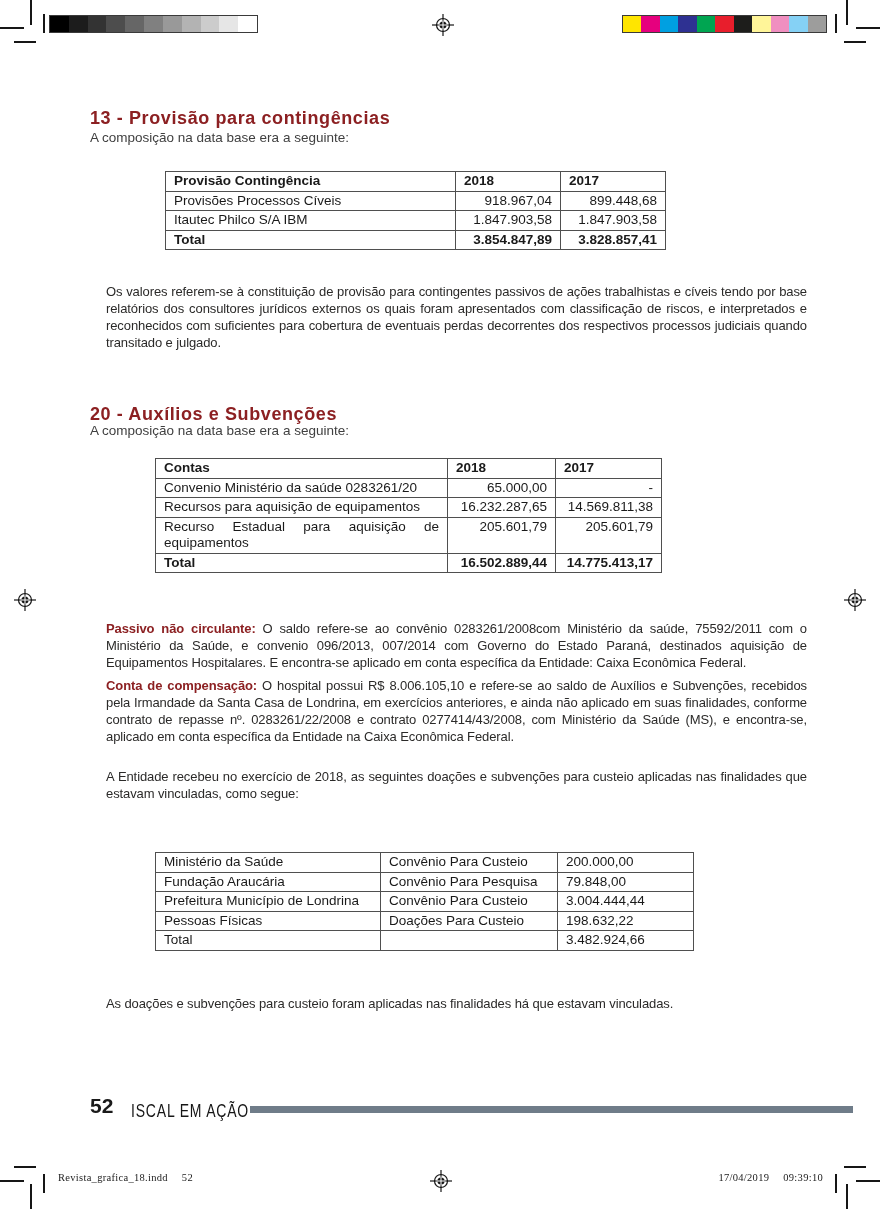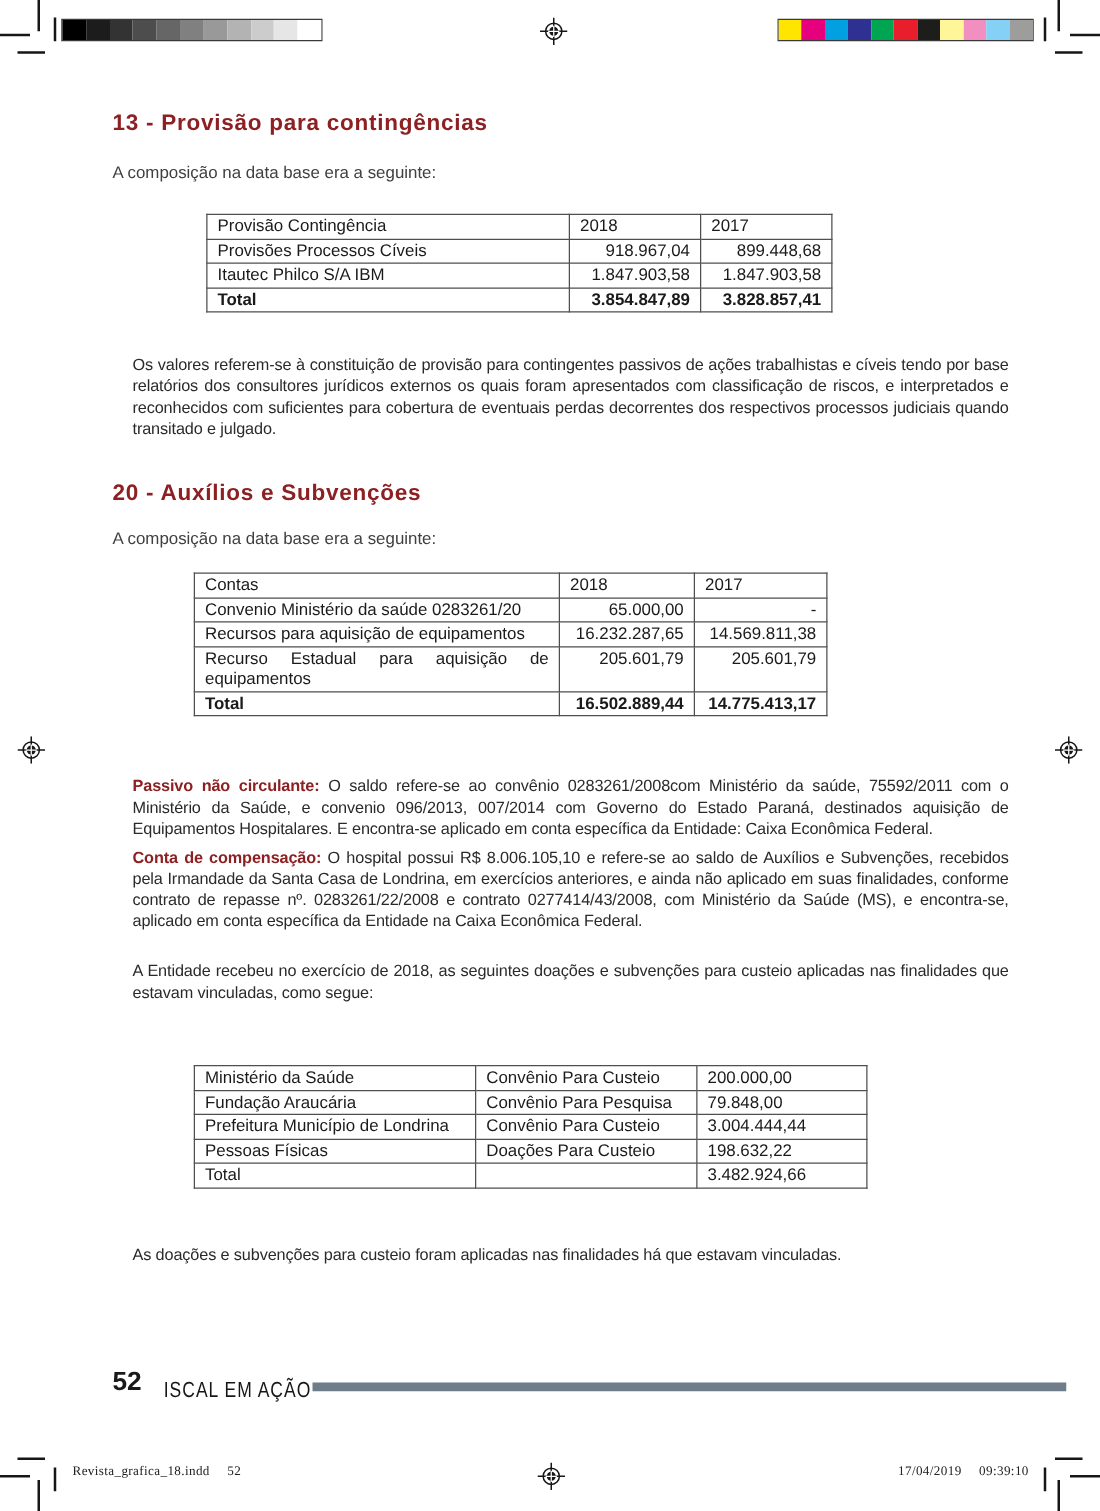--- a/index.html
+++ b/index.html
@@ -15,32 +15,33 @@
   
   .mark { position: absolute; background: #161616; }
   .swatch-strip { position: absolute; top: 15px; height: 18px; display: flex; border: 1px solid #3a3a3a; }
   .swatch-strip .sw { width: 19px; height: 100%; }
   .regmark { position: absolute; width: 22px; height: 22px; }
   
   .sec-title {
     position: absolute; left: 90px;
     font-size: 18px; font-weight: bold; letter-spacing: 0.6px;
     color: #8c2022;
+    margin-top: 20px;
   }
   .intro { position: absolute; left: 90px; font-size: 13.5px; color: #404040; }
   .para {
     position: absolute; left: 90px; width: 701px;
     font-size: 13px; line-height: 17px; text-align: justify;
     color: #2b2a29; letter-spacing: -0.1px; margin-left: 16px;
   }
   .lead { font-weight: bold; color: #8c2022; }
   
   table.fin { position: absolute; border-collapse: collapse; font-size: 13.5px; color: #1a1a1a; table-layout: fixed; }
   table.fin td, table.fin th { border: 1px solid #4f4f4f; padding: 1px 8px; height: 19px; vertical-align: top; line-height: 16.5px; overflow: hidden; }
-  table.fin th { font-weight: normal; text-align: left; }
+  table.fin th { font-weight: bold; text-align: left; }
   .ac { text-align: left; }
   .ar { text-align: right !important; }
   .bold { font-weight: bold; }
   .justify-cell { text-align: justify; }
   
   .page-number { position: absolute; left: 90px; top: 1094px; font-size: 21px; font-weight: bold; color: #1a1a1a; }
   .logo-text {
     position: absolute; left: 131px; top: 1101px;
     font-size: 14px; letter-spacing: 0.8px; color: #161616;
     transform: scale(1.0, 1.25); transform-origin: left top;

